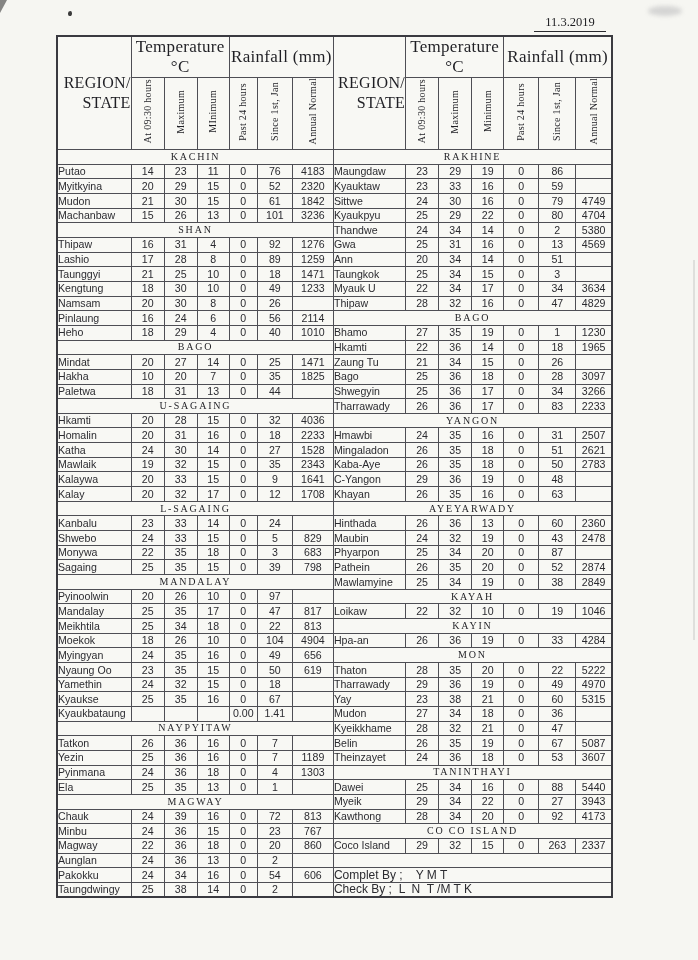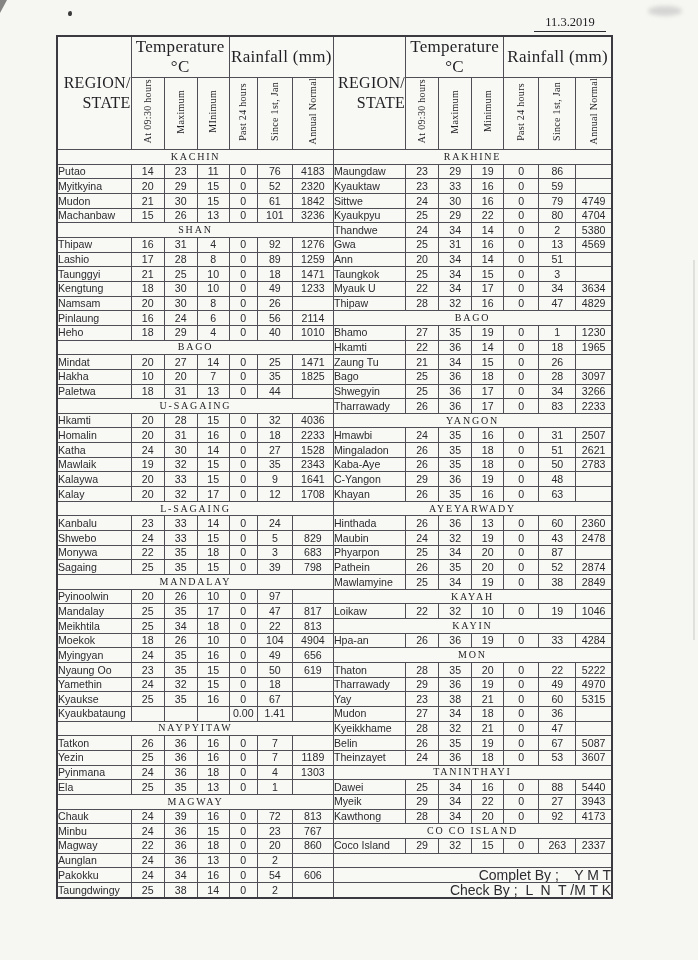--- a/index.html
+++ b/index.html
@@ -59,21 +59,21 @@
     font-family:"Liberation Sans",sans-serif;
     font-size:10.6px;line-height:1;
     text-align:center;color:#2b2b30;
   }
   td.name{text-align:left;padding-left:6px;white-space:nowrap;}
   td.section{
     font-family:"Liberation Serif",serif;
     font-size:10px;letter-spacing:1.8px;
     text-align:center;color:#1f1f24;
   }
-  td.note{text-align:right;padding-left:5px;white-space:pre;font-size:14px;}
+  td.note{text-align:left;padding-left:5px;white-space:pre;font-size:12px;}
   td.blank{}
 </style>
 </head>
 <body>
 
 <div class="page">
 
   <span class="corner-mark"></span>
   <span class="speck1"></span>
   <span class="speck2"></span>

